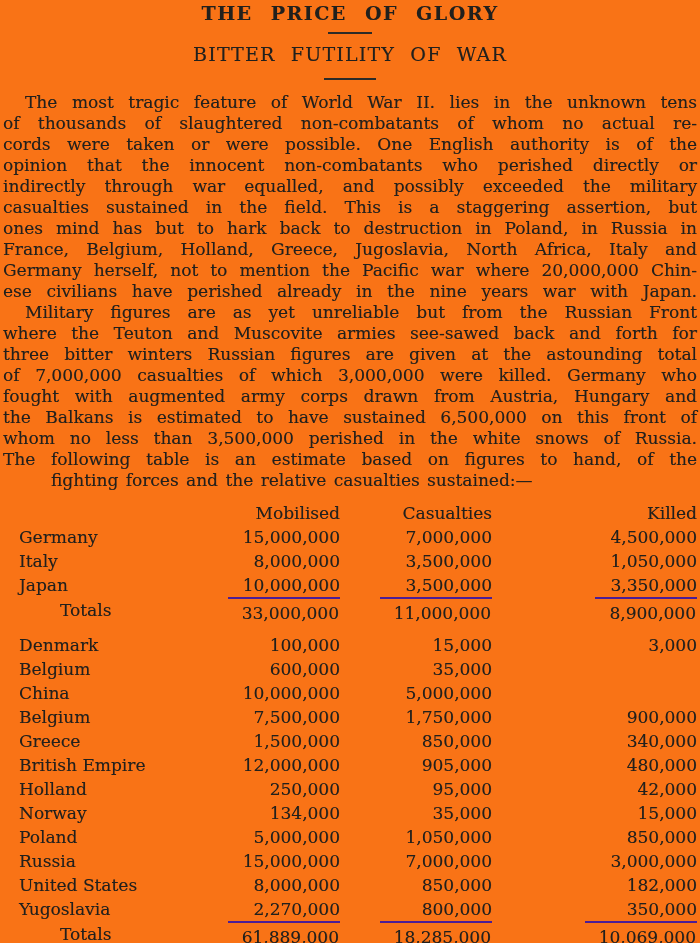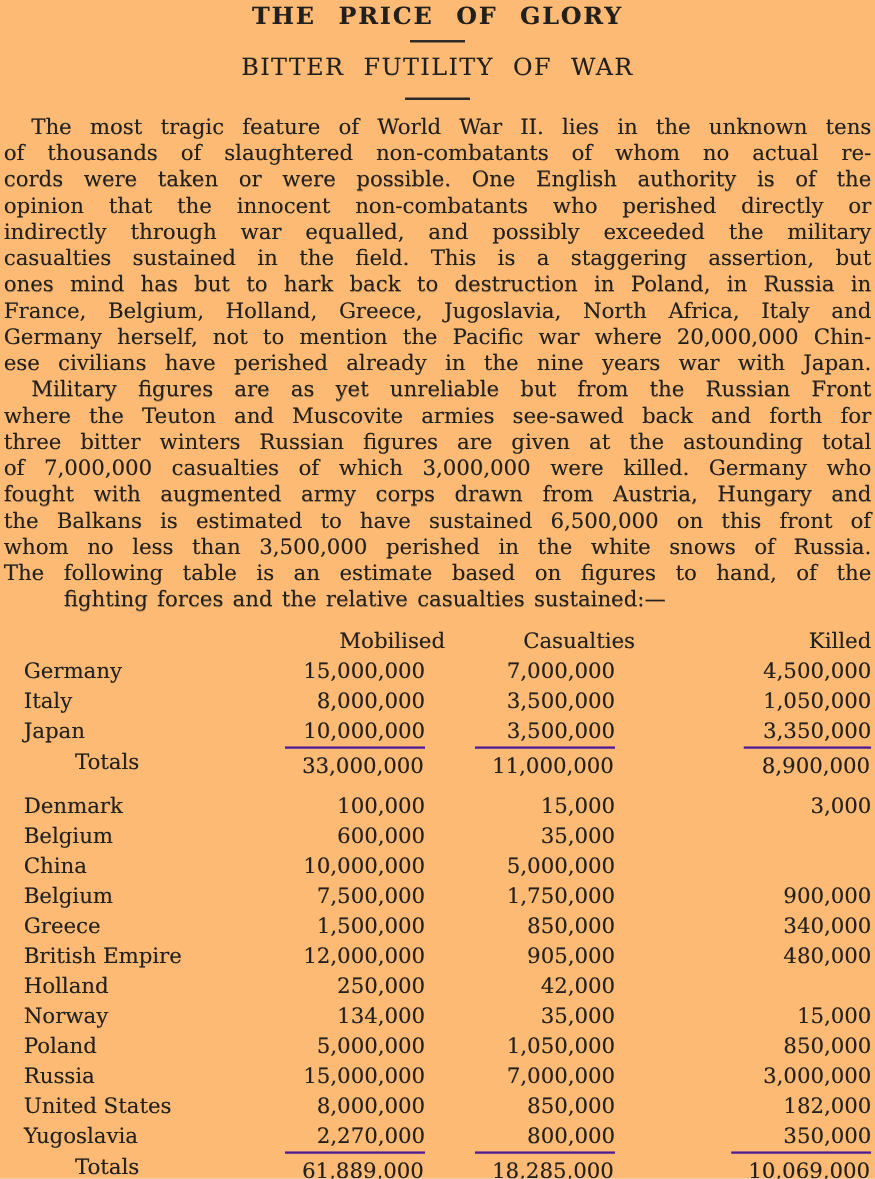--- a/index.html
+++ b/index.html
@@ -1,21 +1,21 @@
 <!DOCTYPE html>
 <html><head>
 <meta charset="utf-8">
 <style>
   html, body { margin: 0; padding: 0; background: #e9e9e6; }
   .page {
     position: relative;
     width: 700px;
     height: 943px;
     margin: 0 auto;
-    background: #fdba74;
+    background: #f97316;
     color: #21201d;
     font-family: "DejaVu Serif", "Liberation Serif", serif;
     overflow: hidden;
     box-sizing: border-box;
     padding-top: 2px;
     text-shadow: 0.3px 0.2px 0 rgba(30,30,28,0.35);
   }
   
   .title {
     text-align: center;
@@ -59,21 +59,21 @@
   .casualty-table {
     margin-top: 11px;
     font-size: 17px;
   }
   .trow {
     display: grid;
     grid-template-columns: 202px 138px 152px auto;
     padding-right: 3px;
     line-height: 24px;
   }
-  .trow.thead { line-height: 23px; padding-left: 16px; }
+  .trow.thead { line-height: 23px; }
   .cell { overflow: hidden; }
   .cell.num, .cell.hcell { text-align: right; }
   .cell.name { padding-left: 19px; }
   .trow.totals { line-height: 26px; }
   .trow.totals .cell.name { padding-left: 60px; }
   .trow.totals .cell.num .sum {
     display: inline-block;
     border-top: 2px solid #4c1d95;
     padding: 1px 1px 0 14px;
   }
@@ -179,20 +179,21 @@
         </div>
         <div class="trow">
           <div class="cell name">British Empire</div>
           <div class="cell num">12,000,000</div>
           <div class="cell num">905,000</div>
           <div class="cell num">480,000</div>
         </div>
         <div class="trow">
           <div class="cell name">Holland</div>
           <div class="cell num">250,000</div>
+          <div class="cell num">95,000</div>
           <div class="cell num">42,000</div>
         </div>
         <div class="trow">
           <div class="cell name">Norway</div>
           <div class="cell num">134,000</div>
           <div class="cell num">35,000</div>
           <div class="cell num">15,000</div>
         </div>
         <div class="trow">
           <div class="cell name">Poland</div>

